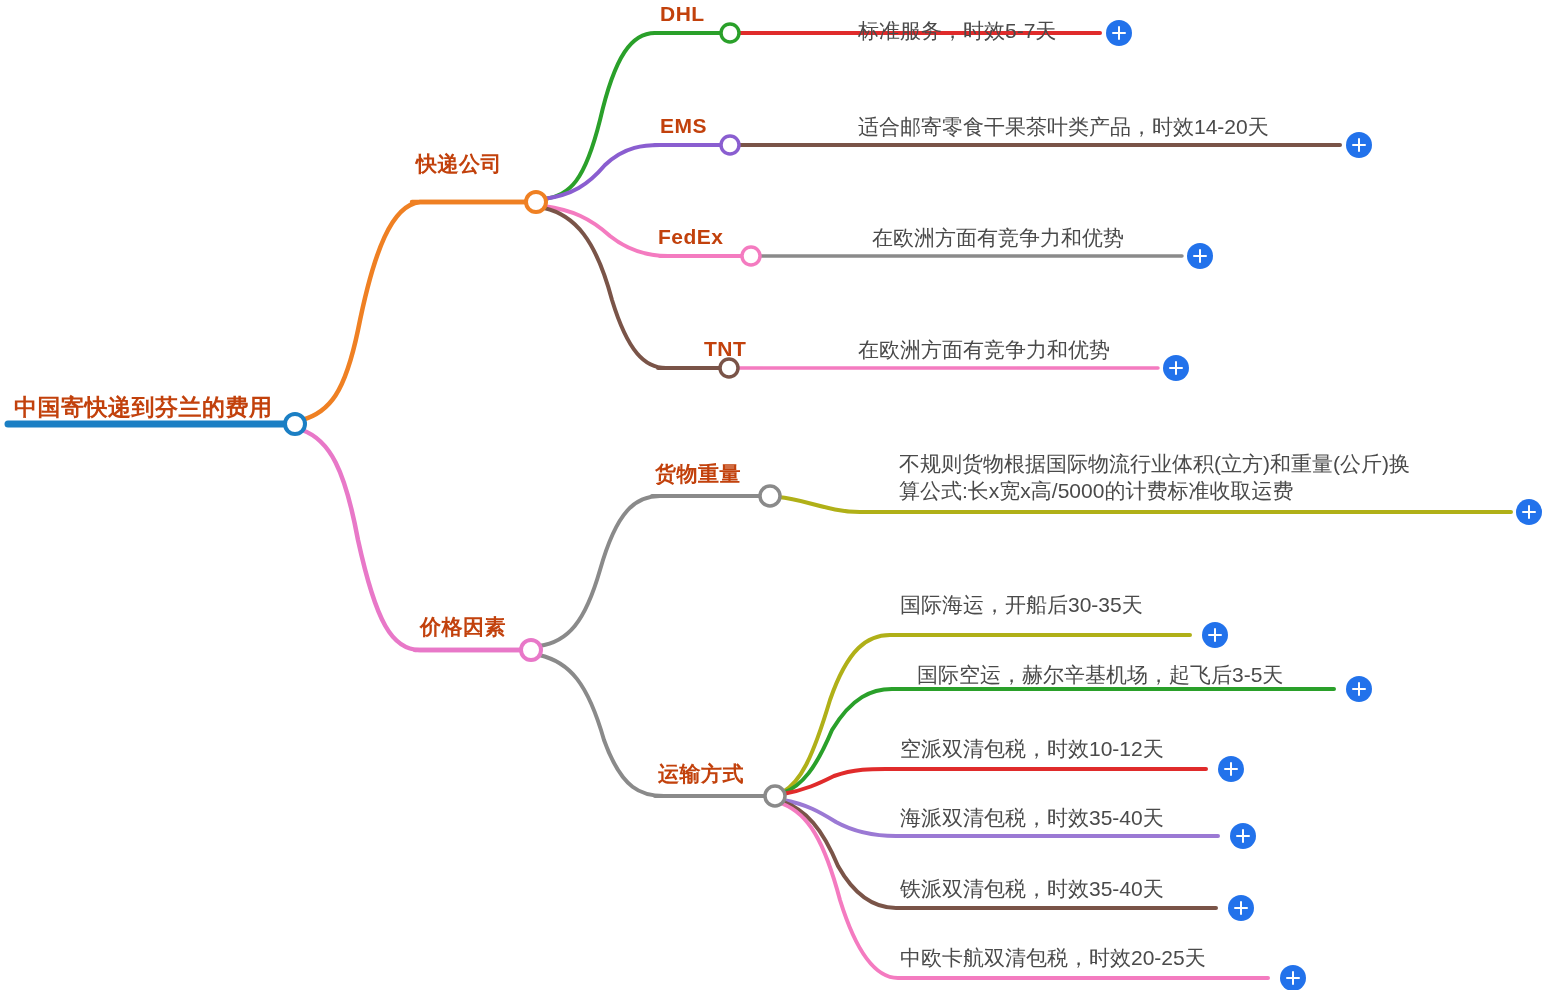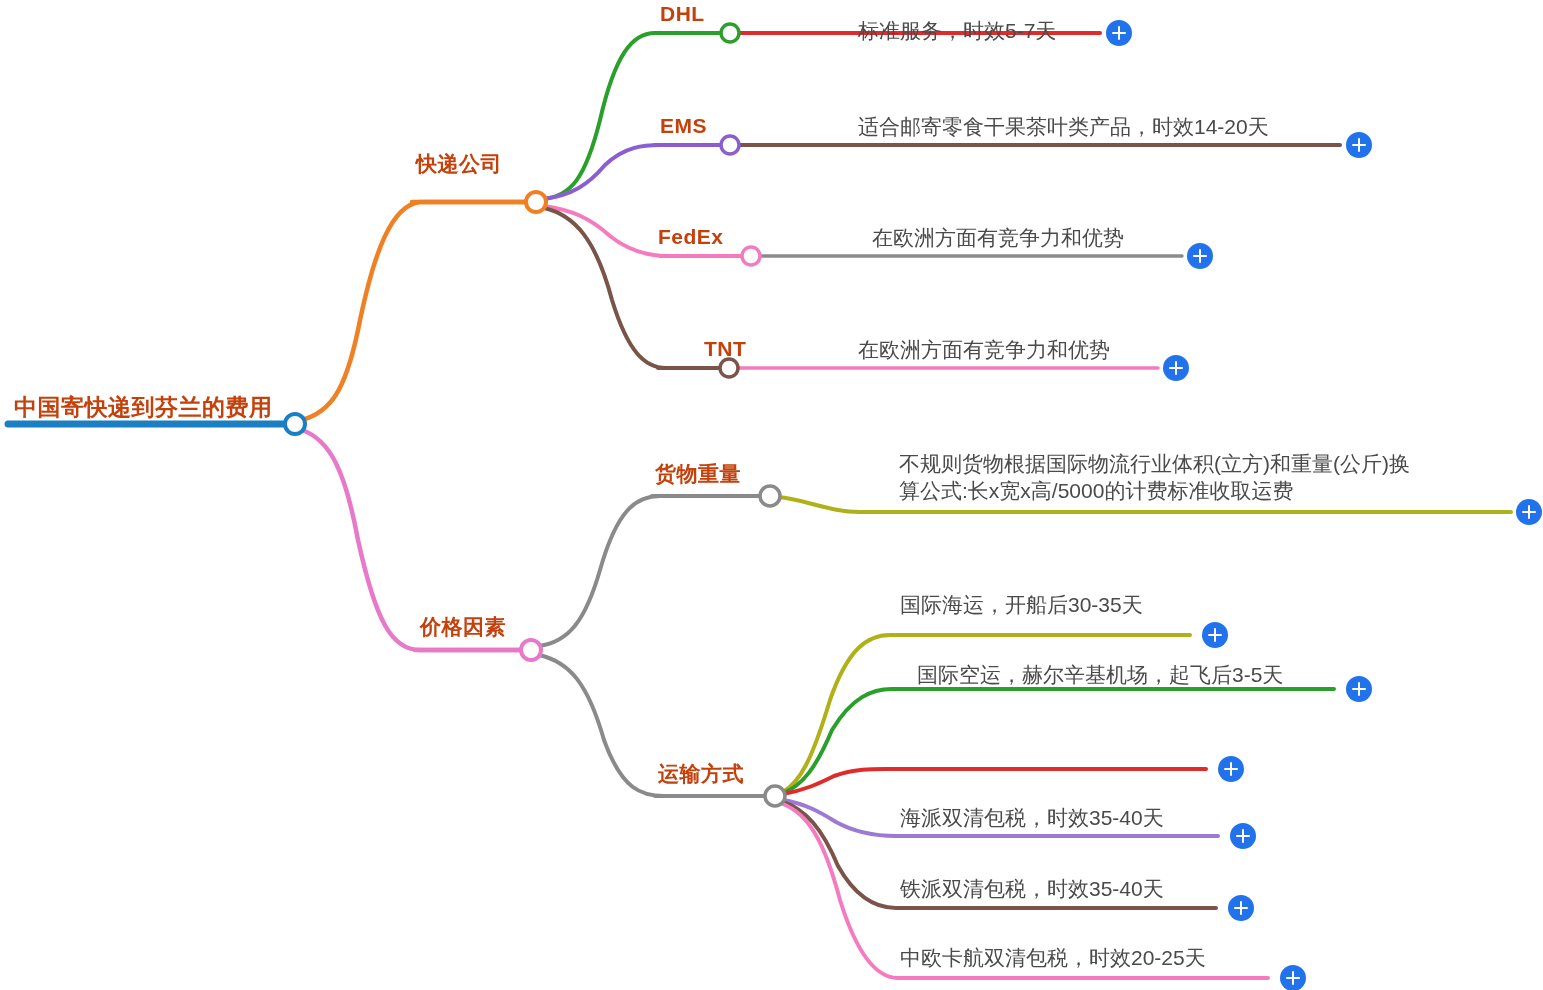--- a/index.html
+++ b/index.html
@@ -184,20 +184,21 @@
   <div class="plus-btn" style="left:1516px; top:499px;"></div>
 
   <div class="node-label branch-label" style="left:658px; top:762px;">运输方式</div>
 
   <div class="node-label leaf-label" style="left:900px; top:593px;text-align:right;">国际海运，开船后30-35天</div>
   <div class="plus-btn" style="left:1202px; top:622px;"></div>
 
   <div class="node-label leaf-label" style="left:900px; top:663px;margin-left:17px;">国际空运，赫尔辛基机场，起飞后3-5天</div>
   <div class="plus-btn" style="left:1346px; top:676px;"></div>
 
+  <div class="node-label leaf-label" style="left:900px; top:737px;">空派双清包税，时效10-12天</div>
   <div class="plus-btn" style="left:1218px; top:756px;"></div>
 
   <div class="node-label leaf-label" style="left:900px; top:806px;">海派双清包税，时效35-40天</div>
   <div class="plus-btn" style="left:1230px; top:823px;"></div>
 
   <div class="node-label leaf-label" style="left:900px; top:877px;">铁派双清包税，时效35-40天</div>
   <div class="plus-btn" style="left:1228px; top:895px;"></div>
 
   <div class="node-label leaf-label" style="left:900px; top:946px;">中欧卡航双清包税，时效20-25天</div>
   <div class="plus-btn" style="left:1280px; top:965px;"></div>

